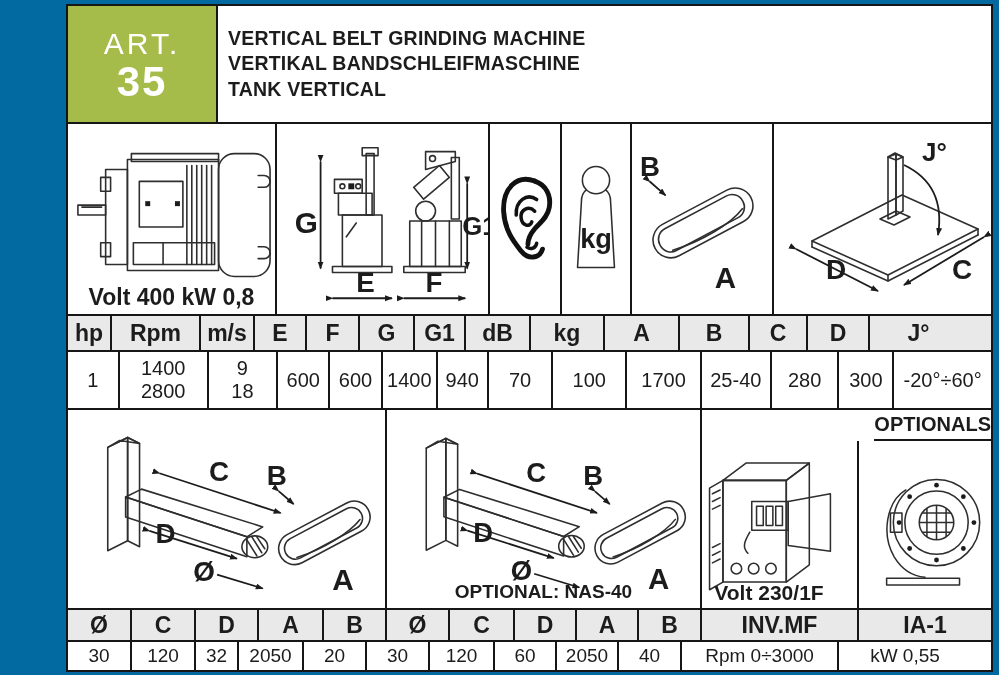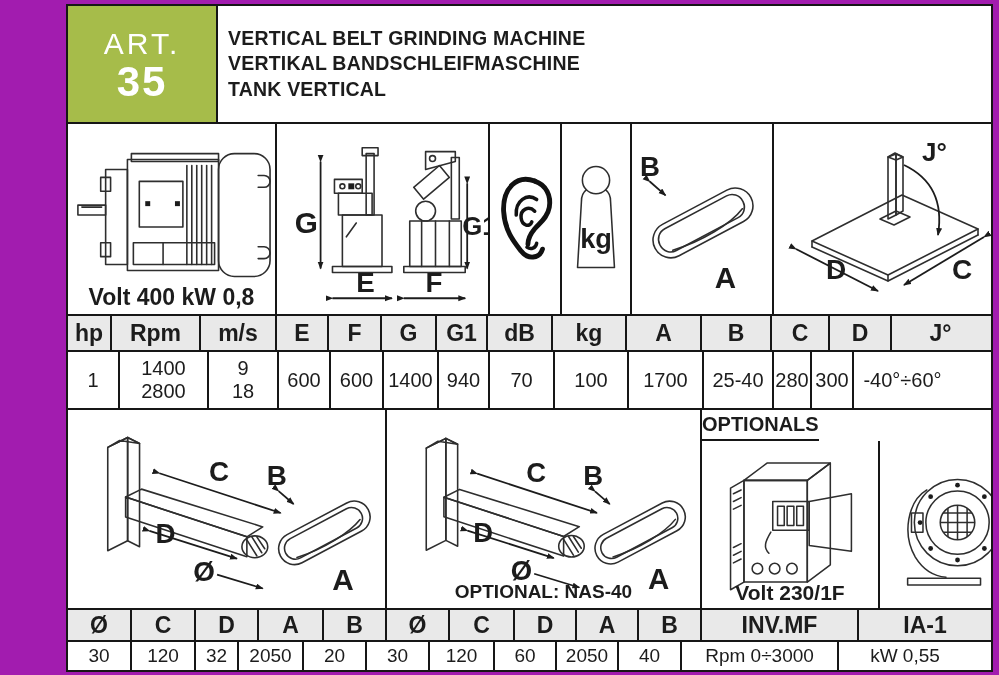--- a/index.html
+++ b/index.html
@@ -4,21 +4,21 @@
 <style>
   :root{
     --bd:#161616;
     --ink:#1c1c1c;
     --line:#2e2e2e;
     --hdr:#e9e9e9;
     --green:#a6bc4a;
   }
   *{box-sizing:border-box;margin:0;padding:0}
   body{background:#ffffff;font-family:"Liberation Sans",sans-serif;color:var(--ink)}
-  .page{position:relative;width:999px;height:675px;background:#a21caf;overflow:hidden}
+  .page{position:relative;width:999px;height:675px;background:#0369a1;overflow:hidden}
   .sheet{position:absolute;left:66px;top:4px;width:927px;height:668px;border:2px solid var(--bd);background:#fff}
   .r{display:flex;border-bottom:2px solid var(--bd)}
   .r:last-child{border-bottom:none}
   .c{position:relative;border-right:2px solid var(--bd);display:flex;align-items:center;justify-content:center;overflow:hidden}
   .c:last-child{border-right:none}
   
   .row-title{height:118px}
   .badge{width:150px;background:var(--green);flex-direction:column;gap:2px}
   .badge .art{color:#fff;font-size:30px;letter-spacing:3px;font-weight:400}
   .badge .num{color:#fff;font-size:42px;font-weight:800;line-height:0.9;letter-spacing:2px}
@@ -32,21 +32,21 @@
   svg text{font-family:"Liberation Sans",sans-serif;font-weight:700;fill:var(--ink)}
   svg .ln{stroke:var(--line);fill:none;stroke-width:1.6;stroke-linejoin:round;stroke-linecap:round}
   svg .dim{stroke:var(--ink);fill:none;stroke-width:1.8}
   svg .blk{fill:var(--ink)}
   
   .row-head{height:36px;background:var(--hdr)}
   .row-head .c{font-weight:700;font-size:23px}
   .row-data{height:58px}
   .row-data .c{font-size:20px;white-space:pre-line;text-align:center;line-height:1.15}
   .row-opt{height:200px}
-  .optcol{flex-direction:column;align-items:flex-start;justify-content:flex-start}
+  .optcol{flex-direction:column;align-items:flex-end;justify-content:flex-start}
   .opt-hdr{height:31px;border-bottom:2px solid var(--bd);display:flex;align-items:center;justify-content:center;font-weight:700;font-size:20px}
   .opt-body{flex:1;display:flex}
   .opt-sub{position:relative;border-right:2px solid var(--bd);display:flex;align-items:center;justify-content:center}
   .opt-sub:last-child{border-right:none}
   .row-bhead{height:32px;background:var(--hdr)}
   .row-bhead .c{font-weight:700;font-size:23px}
   .row-bdata{height:28px}
   .row-bdata .c{font-size:19px}
 </style>
 </head>
@@ -192,21 +192,21 @@
           <text x="52" y="156" font-size="28">D</text>
           <line class="dim" x1="210" y1="114" x2="130" y2="162" marker-start="url(#aw)" marker-end="url(#aw)"></line>
           <text x="178" y="156" font-size="28">C</text>
         </svg>
       </div>
     </div>
 
     <div class="r row-head">
       <div class="c" style="width:44px">hp</div>
       <div class="c" style="width:89px">Rpm</div>
-      <div class="c" style="width:76px">m/s</div>
+      <div class="c" style="width:54px">m/s</div>
       <div class="c" style="width:52px">E</div>
       <div class="c" style="width:53px">F</div>
       <div class="c" style="width:55px">G</div>
       <div class="c" style="width:51px">G1</div>
       <div class="c" style="width:65px">dB</div>
       <div class="c" style="width:74px">kg</div>
       <div class="c" style="width:75px">A</div>
       <div class="c" style="width:70px">B</div>
       <div class="c" style="width:58px">C</div>
       <div class="c" style="width:62px">D</div>
@@ -220,23 +220,23 @@
       <div class="c" style="width:70px">9
 18</div>
       <div class="c" style="width:52px">600</div>
       <div class="c" style="width:53px">600</div>
       <div class="c" style="width:55px">1400</div>
       <div class="c" style="width:51px">940</div>
       <div class="c" style="width:65px">70</div>
       <div class="c" style="width:74px">100</div>
       <div class="c" style="width:75px">1700</div>
       <div class="c" style="width:70px">25-40</div>
-      <div class="c" style="width:38px">280</div>
-      <div class="c" style="width:42px">300</div>
-      <div class="c" style="width:97px">-40°÷60°</div>
+      <div class="c" style="width:68px">280</div>
+      <div class="c" style="width:55px">300</div>
+      <div class="c" style="width:97px">-20°÷60°</div>
     </div>
 
     <div class="r row-opt">
 
       <div class="c" style="width:319px">
         <svg width="319" height="200" viewBox="0 0 319 200">
           <polygon class="ln" points="40,38 60,28 60,132 40,142"></polygon>
           <polygon class="ln" points="60,28 72,34 72,138 60,132"></polygon>
           <polygon class="ln" points="40,38 52,31 72,34 60,28"></polygon>
           <polygon class="ln" points="58,88 74,80 196,118 180,128"></polygon>

